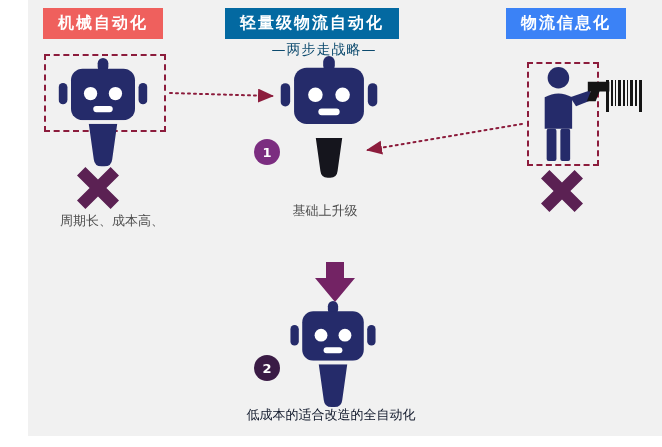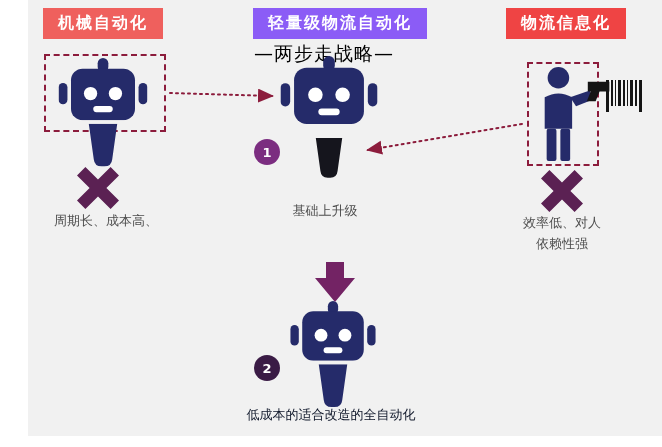--- a/index.html
+++ b/index.html
@@ -2,30 +2,30 @@
 <html><head>
 <meta charset="utf-8">
 <style>
   html,body{margin:0;padding:0;}
   body{font-family:"DejaVu Sans",sans-serif;background:#ffffff;}
   .canvas{position:relative;width:662px;height:447px;background:#ffffff;overflow:hidden;}
   .stage{position:absolute;left:28px;top:0;width:634px;height:436px;background:#f1f1f1;}
   .header{position:absolute;top:8px;transform:translateX(-50%);color:#ffffff;
           font-size:16px;font-weight:bold;letter-spacing:2px;padding:5px 15px;white-space:nowrap;font-family:Liberation Serif, serif;}
   .header-left{left:103px;background:#ef605d;}
-  .header-center{left:340px;background:#8b5cf6;}
-  .header-right{left:566px;background:#ef4444;}
+  .header-center{left:312px;background:#0369a1;}
+  .header-right{left:566px;background:#3b82f6;}
   .subtitle{position:absolute;top:41px;left:324px;transform:translateX(-50%);
-            color:#000000;font-size:19px;letter-spacing:1px;white-space:nowrap;}
+            color:#0c4a6e;font-size:14px;letter-spacing:1px;white-space:nowrap;}
   .dashed-box{position:absolute;border:2px dashed #8c1c3c;}
   .box-left{left:44px;top:54px;width:118px;height:74px;}
   .box-right{left:527px;top:62px;width:68px;height:100px;}
   .txt{position:absolute;transform:translateX(-50%);text-align:center;color:#4d4d4d;
        font-size:13px;line-height:21px;white-space:nowrap;}
-  .txt-left{left:106px;top:210px;}
+  .txt-left{left:112px;top:210px;}
   .txt-center{left:325px;top:200px;}
   .txt-right{left:562px;top:212px;}
   .caption{position:absolute;left:331px;top:406px;transform:translateX(-50%);
            color:#0f172a;font-size:13px;white-space:nowrap;}
   .badge{position:absolute;width:26px;height:26px;border-radius:50%;color:#fff;
          font-size:13px;font-weight:bold;display:flex;align-items:center;justify-content:center;}
   .badge-1{left:254px;top:139px;background:#7b2d80;}
   .badge-2{left:254px;top:355px;background:#3a1b45;}
   svg.icon{position:absolute;display:block;}
   .overlay{position:absolute;left:0;top:0;pointer-events:none;}
@@ -125,24 +125,20 @@
   <svg class="icon" style="left:541px;top:170px;" width="42" height="42" viewBox="0 0 40 40" fill="#5b2153">
     <use href="#x-mark"></use>
   </svg>
 
   <div class="txt txt-left">
     <div>周期长、成本高、</div>
   </div>
   <div class="txt txt-center">
     <div>基础上升级</div>
   </div>
-  <div class="txt txt-right">
-    <div>效率低、对人</div>
-    <div>依赖性强</div>
-  </div>
 
   <svg class="icon" style="left:312px;top:262px;" width="46" height="40" viewBox="0 0 46 40" fill="#732364">
     <use href="#down-arrow"></use>
   </svg>
 
   <svg class="icon" style="left:290px;top:301px;" width="86" height="106" viewBox="0 0 100 124">
     <use href="#robot-head" x="0" y="0" width="100" height="70" fill="#252b6a"></use>
     <use href="#robot-body" x="0" y="74" width="100" height="50" fill="#252b6a"></use>
   </svg>
 

